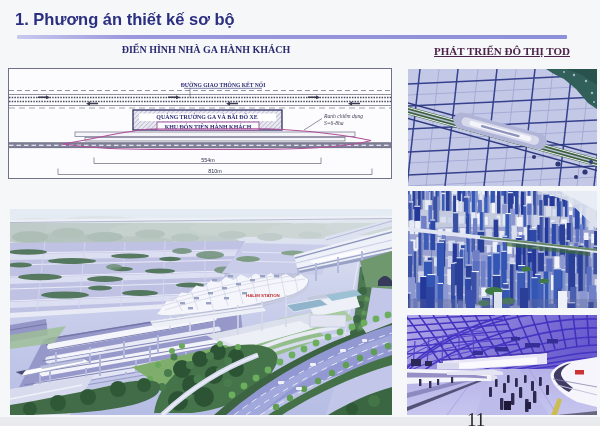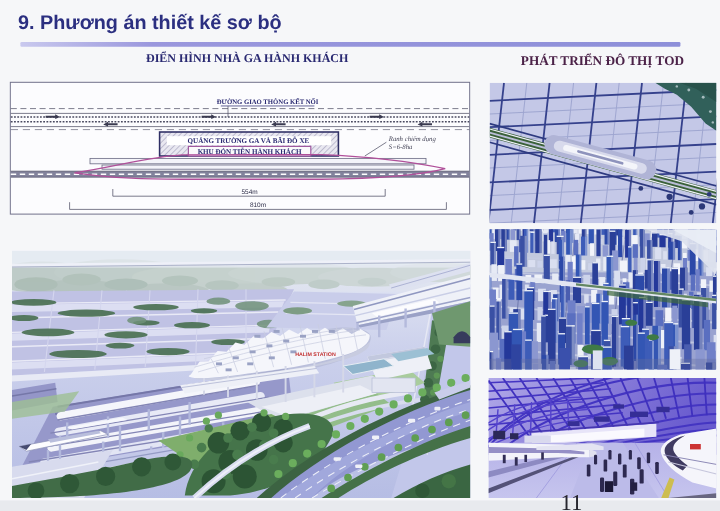--- a/index.html
+++ b/index.html
@@ -2,27 +2,27 @@
 <html><head>
 <meta charset="utf-8">
 <style>
 html,body{margin:0;padding:0;}
 body{width:600px;height:426px;background:#f6f7f9;overflow:hidden;position:relative;font-family:"Liberation Sans",sans-serif;}
 .abs{position:absolute;}
 </style>
 </head>
 <body>
 
-<div class="abs" style="left:15px;top:10px;font-size:16.5px;font-weight:bold;color:#2b2f80;letter-spacing:0px;">9. Phương án thiết kế sơ bộ</div>
+<div class="abs" style="left:15px;top:10px;font-size:16.5px;font-weight:bold;color:#2b2f80;letter-spacing:0px;">1. Phương án thiết kế sơ bộ</div>
 
 <div class="abs" style="left:17px;top:35px;width:550px;height:4px;background:linear-gradient(to right,#c9c9ee,#9a97dd 20%,#8d8fd9);border-radius:1px;"></div>
 
 <div class="abs" style="left:8px;top:44px;width:396px;text-align:center;font-family:'Liberation Serif',serif;font-weight:bold;font-size:10px;color:#2a2a72;">ĐIỂN HÌNH NHÀ GA HÀNH KHÁCH</div>
 
-<div class="abs" style="left:404px;top:45px;width:196px;text-align:center;font-family:'Liberation Serif',serif;font-weight:bold;font-size:11px;color:#4b2248;">PHÁT TRIỂN ĐÔ THỊ TOD</div>
+<div class="abs" style="left:404px;top:45px;width:196px;text-align:center;font-family:'Liberation Serif',serif;font-weight:bold;font-size:11px;color:#4b2248;text-decoration:underline;">PHÁT TRIỂN ĐÔ THỊ TOD</div>
 
 <div class="abs" style="left:8px;top:68px;width:384px;height:111px;">
 <svg width="384" height="111" viewBox="0 0 384 111">
 
   <rect x="0.5" y="0.5" width="383" height="110" fill="#fcfcfe" stroke="#71718a" stroke-width="1"></rect>
 
   <text x="215" y="18.5" font-family="Liberation Serif" font-size="5.6" font-weight="bold" fill="#2a2a72" text-anchor="middle">ĐƯỜNG GIAO THÔNG KẾT NỐI</text>
   <line x1="176" y1="20.3" x2="254" y2="20.3" stroke="#2a2a72" stroke-width="0.6"></line>
   <line x1="182" y1="20.3" x2="182" y2="29.5" stroke="#55556a" stroke-width="0.6"></line>
 

